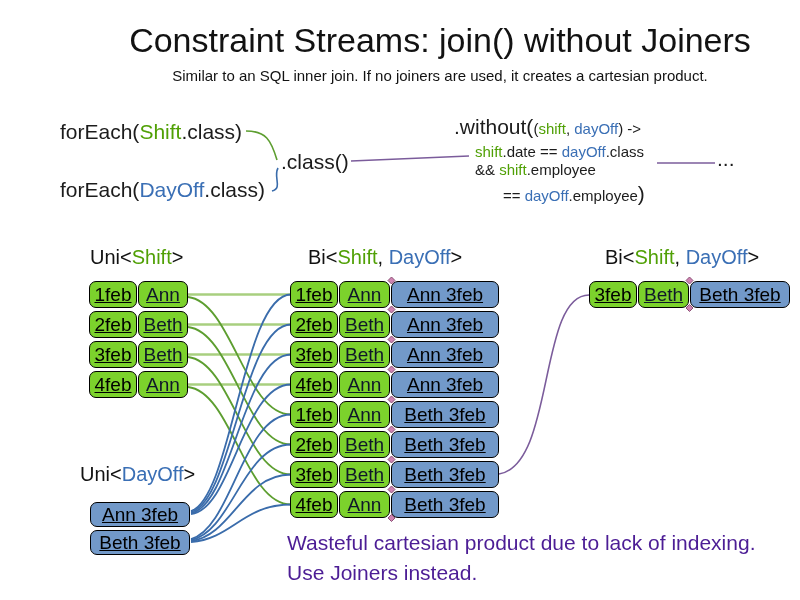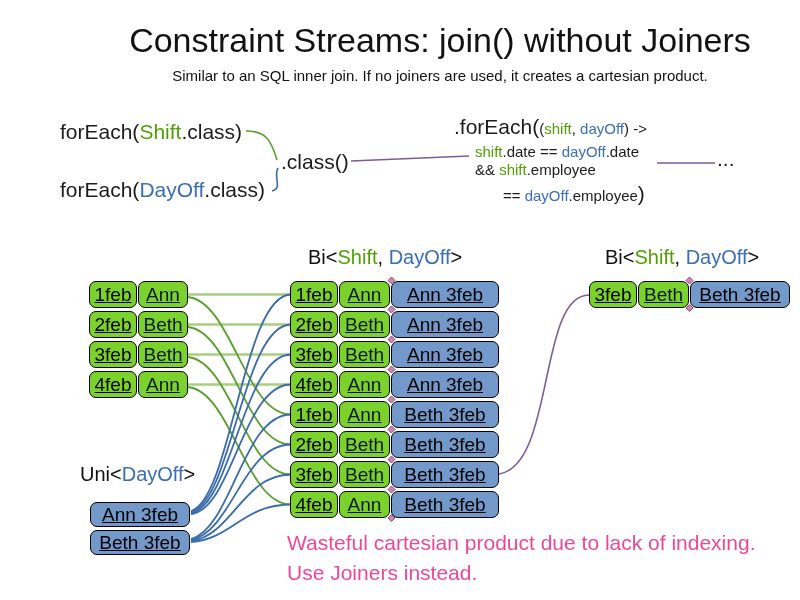--- a/index.html
+++ b/index.html
@@ -13,21 +13,21 @@
   .lg{font-size:21px;}
   .sm{font-size:15px;}
   .cg{color:#50a005;text-align:right;}
   .cb{color:#3a6fb5;}
   .label{position:absolute;white-space:nowrap;font-size:20px;color:#121212;}
   .box{position:absolute;height:27px;box-sizing:border-box;border:1.6px solid #000;
        border-radius:7px;display:flex;align-items:center;justify-content:center;
        font-size:19px;color:#000;white-space:nowrap;background:#7cd22c;z-index:2;text-decoration:underline;}
   .bblue{background:#7299c9;}
   .emp{color:#0f172a;}
-  .warn{position:absolute;white-space:nowrap;font-size:21px;color:#ec4899;}
+  .warn{position:absolute;white-space:nowrap;font-size:21px;color:#4c1d95;}
   svg.layer{position:absolute;left:0;top:0;z-index:1;}
   svg.overlay{position:absolute;left:0;top:0;z-index:3;pointer-events:none;}
 </style>
 </head>
 <body>
 
 <div class="slide">
 
   <svg class="layer" width="800" height="600">
 
@@ -69,30 +69,31 @@
 
   <div class="title">Constraint Streams: join() without Joiners</div>
   <div class="subtitle">Similar to an SQL inner join. If no joiners are used, it creates a cartesian product.</div>
 
   <div class="code lg" style="left:20px;top:120px"><span>forEach(</span><span class="cg">Shift</span><span>.class)</span></div>
 
   <div class="code lg" style="left:20px;top:178px"><span>forEach(</span><span class="cb">DayOff</span><span>.class)</span></div>
 
   <div class="code lg" style="left:241px;top:150px">.class()</div>
 
-  <div class="code" style="left:414px;top:115px"><span class="lg">.forEach(</span><span class="sm">(</span><span class="sm cg">shift</span><span class="sm">, </span><span class="sm cb">dayOff</span><span class="sm">) -&gt;</span></div>
+  <div class="code" style="left:414px;top:115px"><span class="lg">.without(</span><span class="sm">(</span><span class="sm cg">shift</span><span class="sm">, </span><span class="sm cb">dayOff</span><span class="sm">) -&gt;</span></div>
 
-  <div class="code sm" style="left:435px;top:143px"><span class="cg">shift</span><span>.date == </span><span class="cb">dayOff</span><span>.date</span></div>
+  <div class="code sm" style="left:435px;top:143px"><span class="cg">shift</span><span>.date == </span><span class="cb">dayOff</span><span>.class</span></div>
 
   <div class="code sm" style="left:435px;top:161px"><span>&amp;&amp; </span><span class="cg">shift</span><span>.employee</span></div>
 
   <div class="code sm" style="left:463px;top:182px"><span>== </span><span class="cb">dayOff</span><span>.employee</span><span class="lg">)</span></div>
 
   <div class="code lg" style="left:677px;top:147px">...</div>
 
+  <div class="label" style="left:50px;top:246px"><span>Uni&lt;</span><span class="cg">Shift</span><span>&gt;</span></div>
 
   <div class="label" style="left:268px;top:246px"><span>Bi&lt;</span><span class="cg">Shift</span><span>, </span><span class="cb">DayOff</span><span>&gt;</span></div>
 
   <div class="label" style="left:565px;top:246px"><span>Bi&lt;</span><span class="cg">Shift</span><span>, </span><span class="cb">DayOff</span><span>&gt;</span></div>
 
   <div class="label" style="left:40px;top:463px"><span>Uni&lt;</span><span class="cb">DayOff</span><span>&gt;</span></div>
 
   <div class="box" style="left:49px;top:281px;width:48px">1feb</div>
   <div class="box emp" style="left:98px;top:281px;width:50px">Ann</div>
   <div class="box" style="left:49px;top:311px;width:48px">2feb</div>

